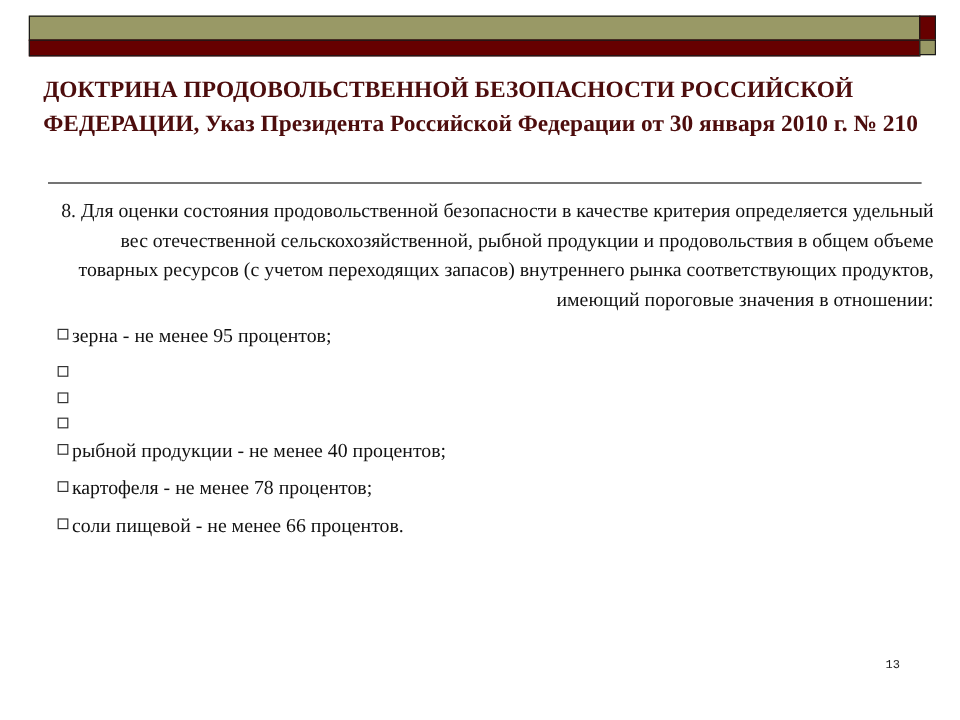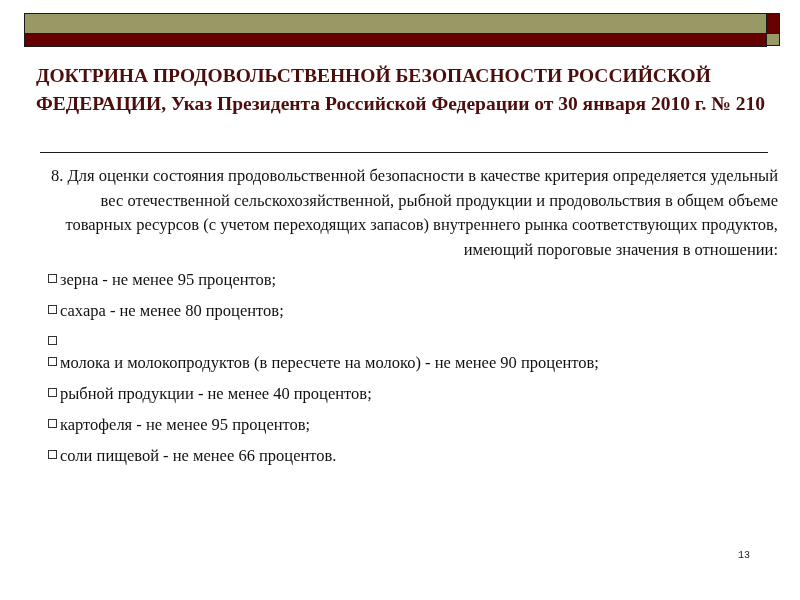--- a/index.html
+++ b/index.html
@@ -51,36 +51,34 @@
 
 <div class="body">
   <p class="intro">8. Для оценки состояния продовольственной безопасности в качестве критерия определяется удельный вес отечественной сельскохозяйственной, рыбной продукции и продовольствия в общем объеме товарных ресурсов (с учетом переходящих запасов) внутреннего рынка соответствующих продуктов, имеющий пороговые значения в отношении:</p>
   <ul class="items">
     <li>
         <span class="bullet"></span>
         <span>зерна - не менее 95 процентов;</span>
       </li>
     <li>
         <span class="bullet"></span>
-        <span>сахара - не менее 80 процентов;</span>
       </li>
     <li>
         <span class="bullet"></span>
       </li>
     <li>
         <span class="bullet"></span>
-        <span>молока и молокопродуктов (в пересчете на молоко) - не менее 90 процентов;</span>
       </li>
     <li>
         <span class="bullet"></span>
         <span>рыбной продукции - не менее 40 процентов;</span>
       </li>
     <li>
         <span class="bullet"></span>
-        <span>картофеля - не менее 95 процентов;</span>
+        <span>картофеля - не менее 78 процентов;</span>
       </li>
     <li>
         <span class="bullet"></span>
         <span>соли пищевой - не менее 66 процентов.</span>
       </li>
   </ul>
 </div>
 
 <div class="page-num">13</div>
 

